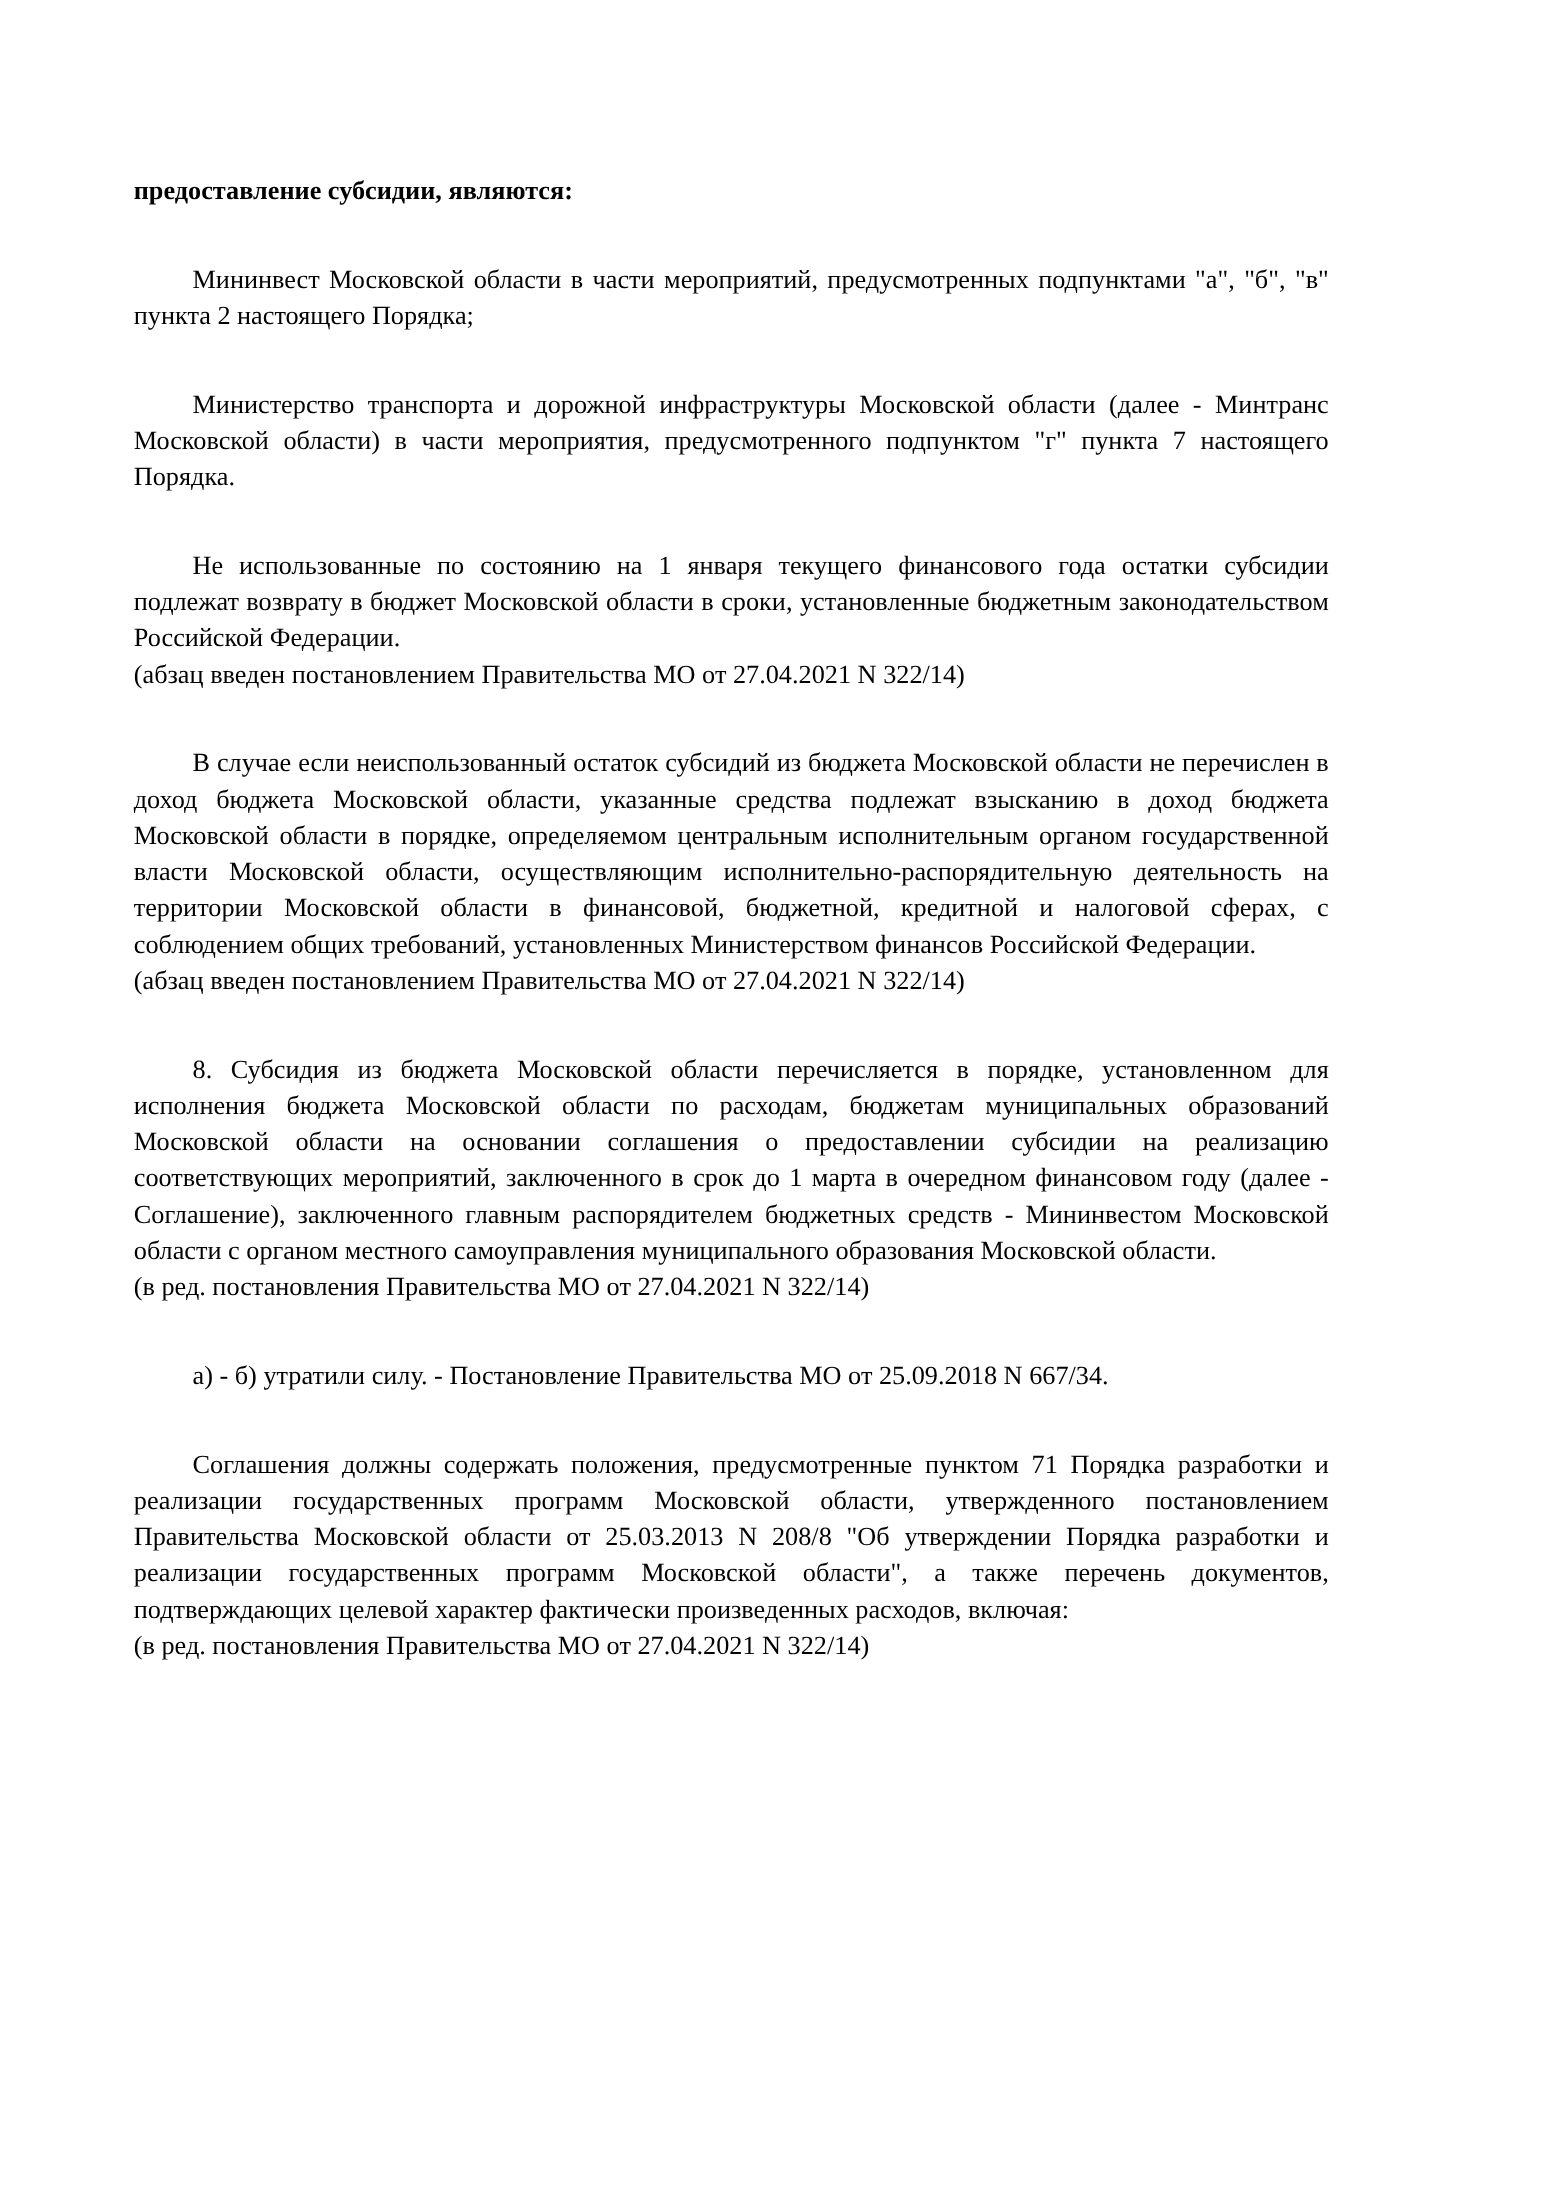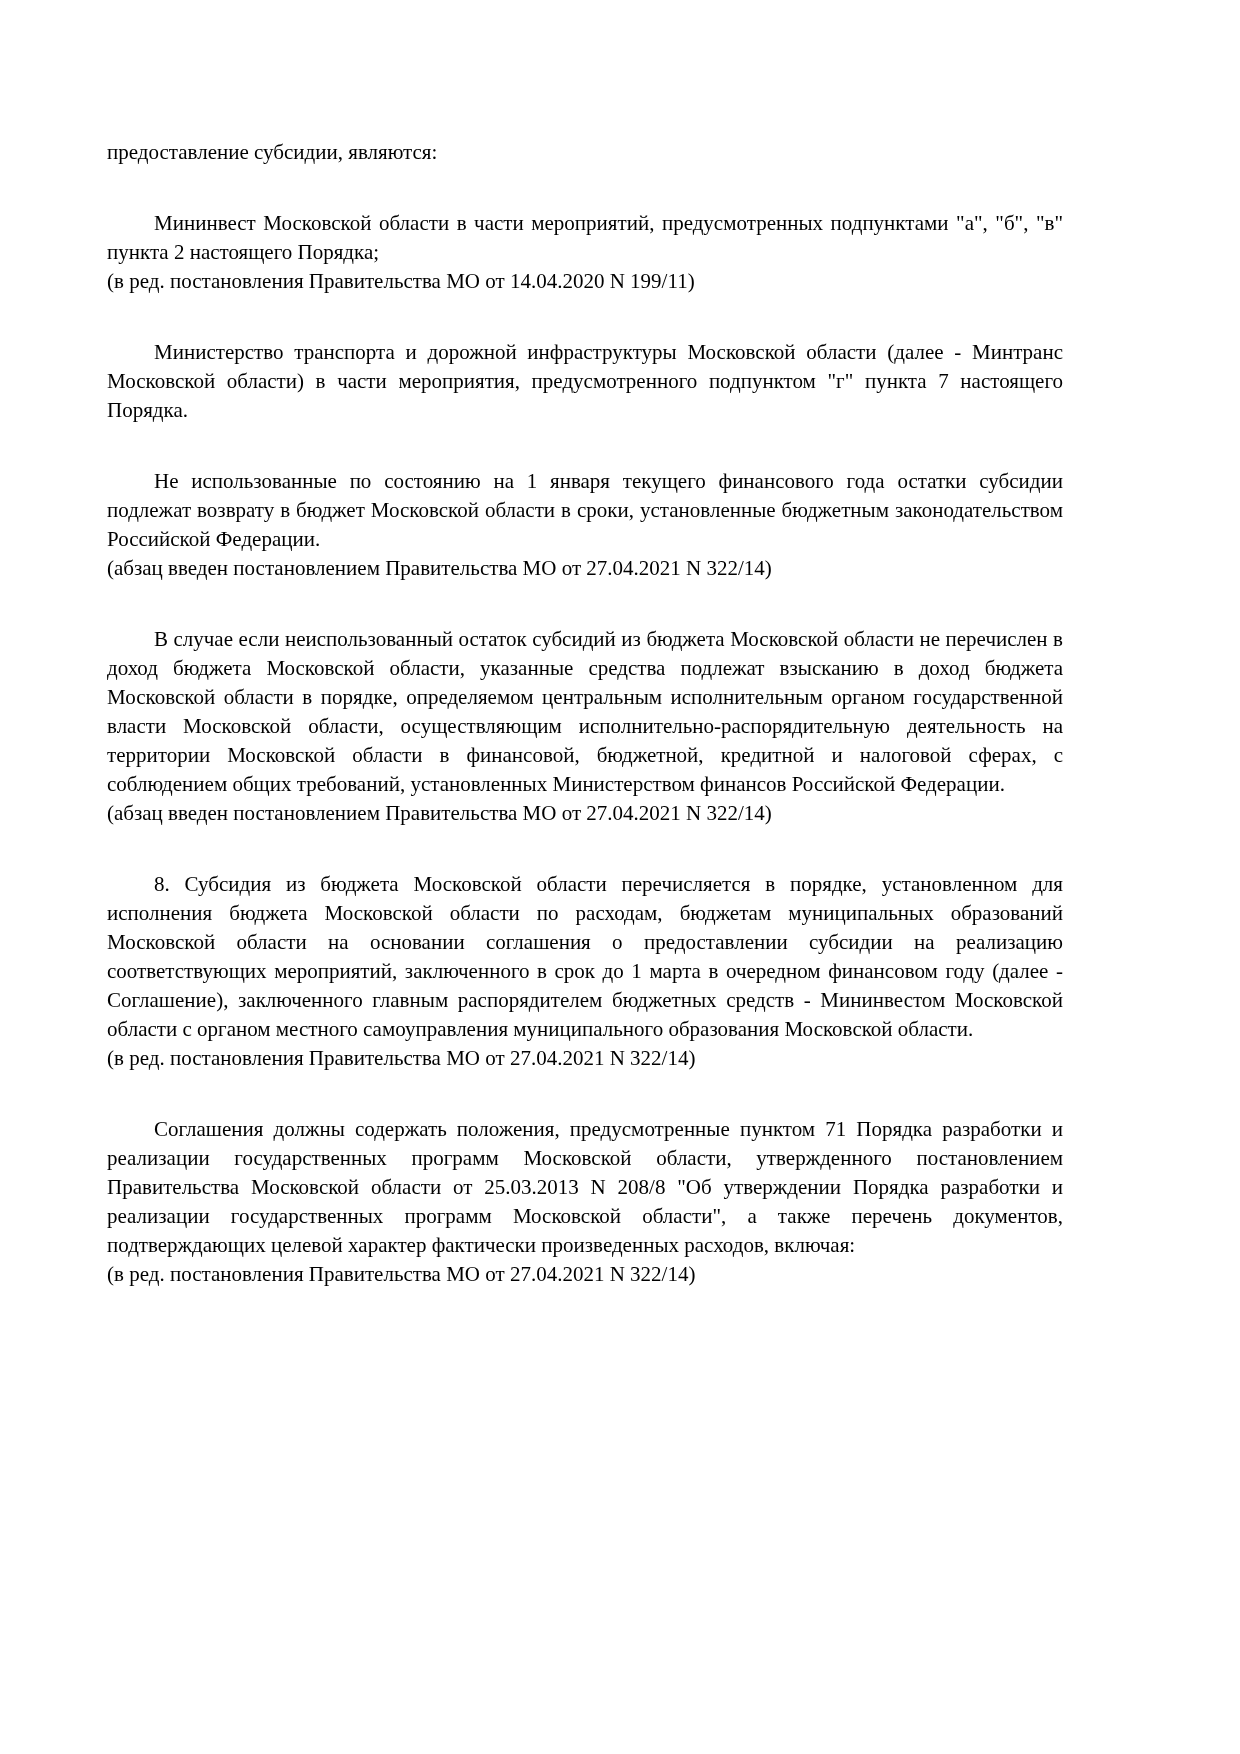--- a/index.html
+++ b/index.html
@@ -28,36 +28,37 @@
     }
     p.body {
       text-align: justify;
       text-indent: 47px;
       margin-top: 42px;
     }
     p.cont {
       text-align: justify;
       text-indent: 0;
       margin-top: 0;
+      font-weight: bold;
     }
     p.note {
       text-align: left;
       text-indent: 0;
       margin-top: 0;
     }
   </style>
 </head>
 <body>
 
 <div class="page-text">
   <p class="cont">предоставление субсидии, являются:</p>
   <p class="body">Мининвест Московской области в части мероприятий, предусмотренных подпунктами "а", "б", "в" пункта 2 настоящего Порядка;</p>
-  <p class="note">(в ред. постановления Правительства МО от 14.04.2020 N 199/11)</p>
   <p class="body">Министерство транспорта и дорожной инфраструктуры Московской области (далее - Минтранс Московской области) в части мероприятия, предусмотренного подпунктом "г" пункта 7 настоящего Порядка.</p>
   <p class="body">Не использованные по состоянию на 1 января текущего финансового года остатки субсидии подлежат возврату в бюджет Московской области в сроки, установленные бюджетным законодательством Российской Федерации.</p>
   <p class="note">(абзац введен постановлением Правительства МО от 27.04.2021 N 322/14)</p>
   <p class="body">В случае если неиспользованный остаток субсидий из бюджета Московской области не перечислен в доход бюджета Московской области, указанные средства подлежат взысканию в доход бюджета Московской области в порядке, определяемом центральным исполнительным органом государственной власти Московской области, осуществляющим исполнительно-распорядительную деятельность на территории Московской области в финансовой, бюджетной, кредитной и налоговой сферах, с соблюдением общих требований, установленных Министерством финансов Российской Федерации.</p>
   <p class="note">(абзац введен постановлением Правительства МО от 27.04.2021 N 322/14)</p>
   <p class="body">8. Субсидия из бюджета Московской области перечисляется в порядке, установленном для исполнения бюджета Московской области по расходам, бюджетам муниципальных образований Московской области на основании соглашения о предоставлении субсидии на реализацию соответствующих мероприятий, заключенного в срок до 1 марта в очередном финансовом году (далее - Соглашение), заключенного главным распорядителем бюджетных средств - Мининвестом Московской области с органом местного самоуправления муниципального образования Московской области.</p>
   <p class="note">(в ред. постановления Правительства МО от 27.04.2021 N 322/14)</p>
+  <p class="body">а) - б) утратили силу. - Постановление Правительства МО от 25.09.2018 N 667/34.</p>
   <p class="body">Соглашения должны содержать положения, предусмотренные пунктом 71 Порядка разработки и реализации государственных программ Московской области, утвержденного постановлением Правительства Московской области от 25.03.2013 N 208/8 "Об утверждении Порядка разработки и реализации государственных программ Московской области", а также перечень документов, подтверждающих целевой характер фактически произведенных расходов, включая:</p>
   <p class="note">(в ред. постановления Правительства МО от 27.04.2021 N 322/14)</p>
 </div>
 
 </body></html>

